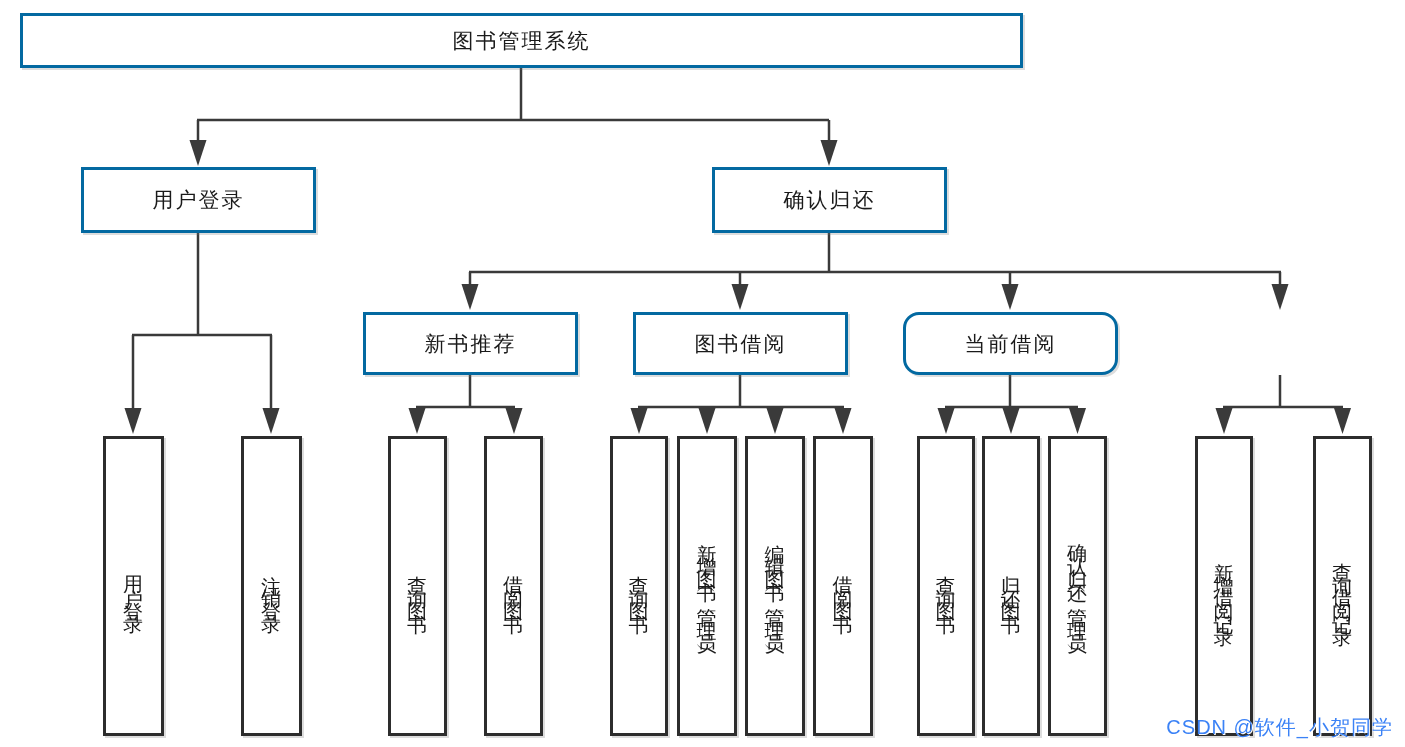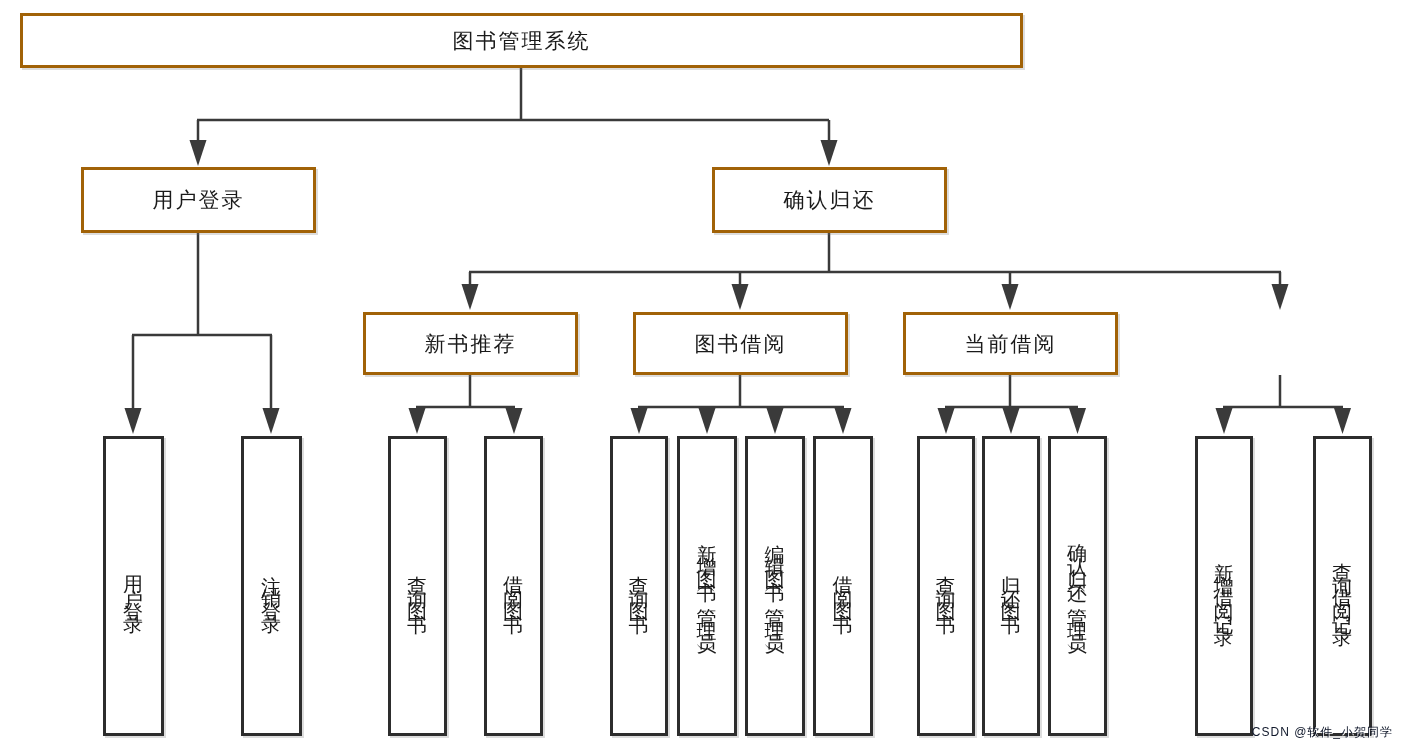--- a/index.html
+++ b/index.html
@@ -19,39 +19,39 @@
   .connectors {
     position: absolute;
     left: 0;
     top: 0;
     z-index: 1;
   }
   .node {
     position: absolute;
     box-sizing: border-box;
     background: #ffffff;
-    border: 3px solid #a16207;
+    border: 3px solid #0369a1;
     display: flex;
     align-items: center;
     justify-content: center;
     z-index: 2;
     box-shadow: 2px 2px 0 rgba(120,120,120,0.25);
   }
   .node-h {
     font-size: 21px;
     letter-spacing: 2px;
     white-space: nowrap;
   }
   .root  { left: 20px;  top: 13px;  width: 1003px; height: 55px; }
   .lvl2a { left: 81px;  top: 167px; width: 235px;  height: 66px; }
   .lvl2b { left: 712px; top: 167px; width: 235px;  height: 66px; }
   .lvl3  { top: 312px; height: 63px; width: 215px; }
   .l3a { left: 363px; }
   .l3b { left: 633px; }
-  .l3c { left: 903px; }
+  .l3c { left: 903px; border-radius: 16px; }
   .l3d { left: 1172px; width: 216px; }
   .leaf {
     position: absolute;
     box-sizing: border-box;
     top: 436px;
     height: 300px;
     background: #ffffff;
     border: 3px solid #2d2d2d;
     display: flex;
     align-items: center;
@@ -76,22 +76,22 @@
   .lf8  { left: 813px;  width: 60px; }
   .lf9  { left: 917px;  width: 58px; }
   .lf10 { left: 982px;  width: 58px; }
   .lf11 { left: 1048px; width: 59px; }
   .lf12 { left: 1195px; width: 58px; }
   .lf13 { left: 1313px; width: 59px; }
   .watermark {
     position: absolute;
     right: 12px;
     bottom: 6px;
-    font-size: 12px;
-    color: #0f172a;
+    font-size: 20px;
+    color: #3b82f6;
     letter-spacing: 1px;
     z-index: 3;
     text-shadow: 1px 1px 0 #ffffff;
   }
 </style>
 </head>
 <body>
 
 <div class="canvas">
 

